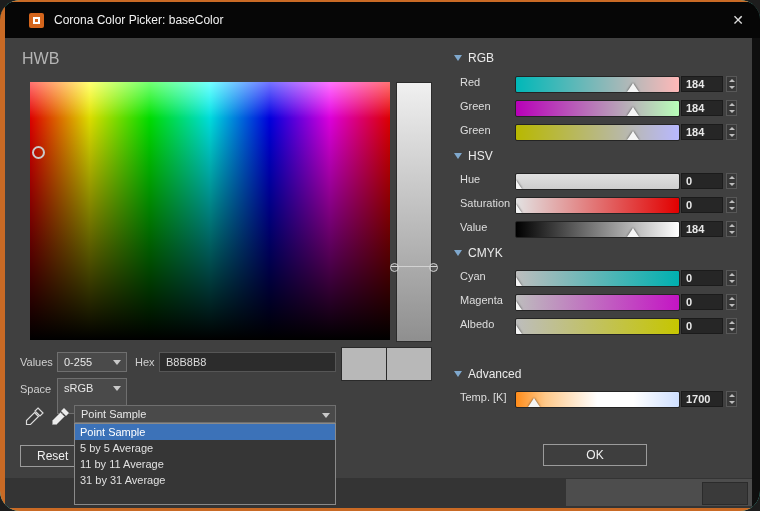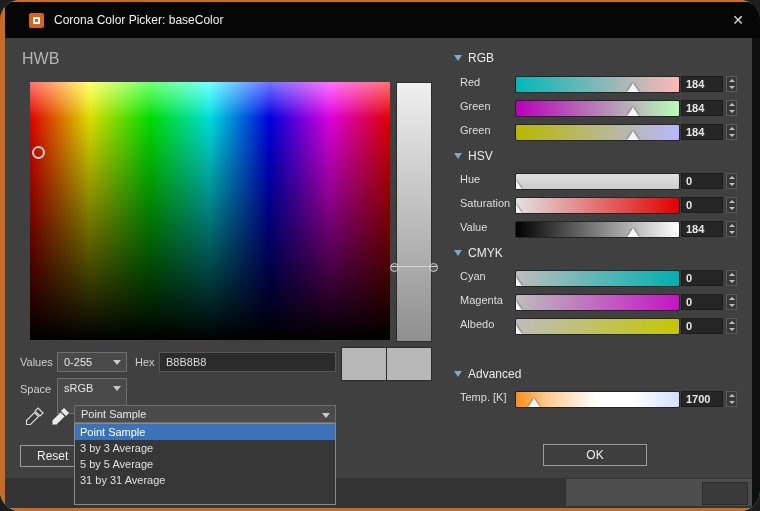--- a/index.html
+++ b/index.html
@@ -293,22 +293,22 @@
           <div class="up"></div>
           <div class="dn"></div>
         </div>
     </div>
 
     <button class="btn ok">OK</button>
   </div>
 
   <div class="droplist">
     <div class="dl-item sel">Point Sample</div>
-    <div class="dl-item">3 by 3 Average</div>
     <div class="dl-item">5 by 5 Average</div>
+    <div class="dl-item">11 by 11 Average</div>
     <div class="dl-item">31 by 31 Average</div>
   </div>
 
   <div class="bottombg">
     <div class="streakbar">
       <div class="streakbox"></div>
     </div>
   </div>
 
   <div class="edge-left"></div>

